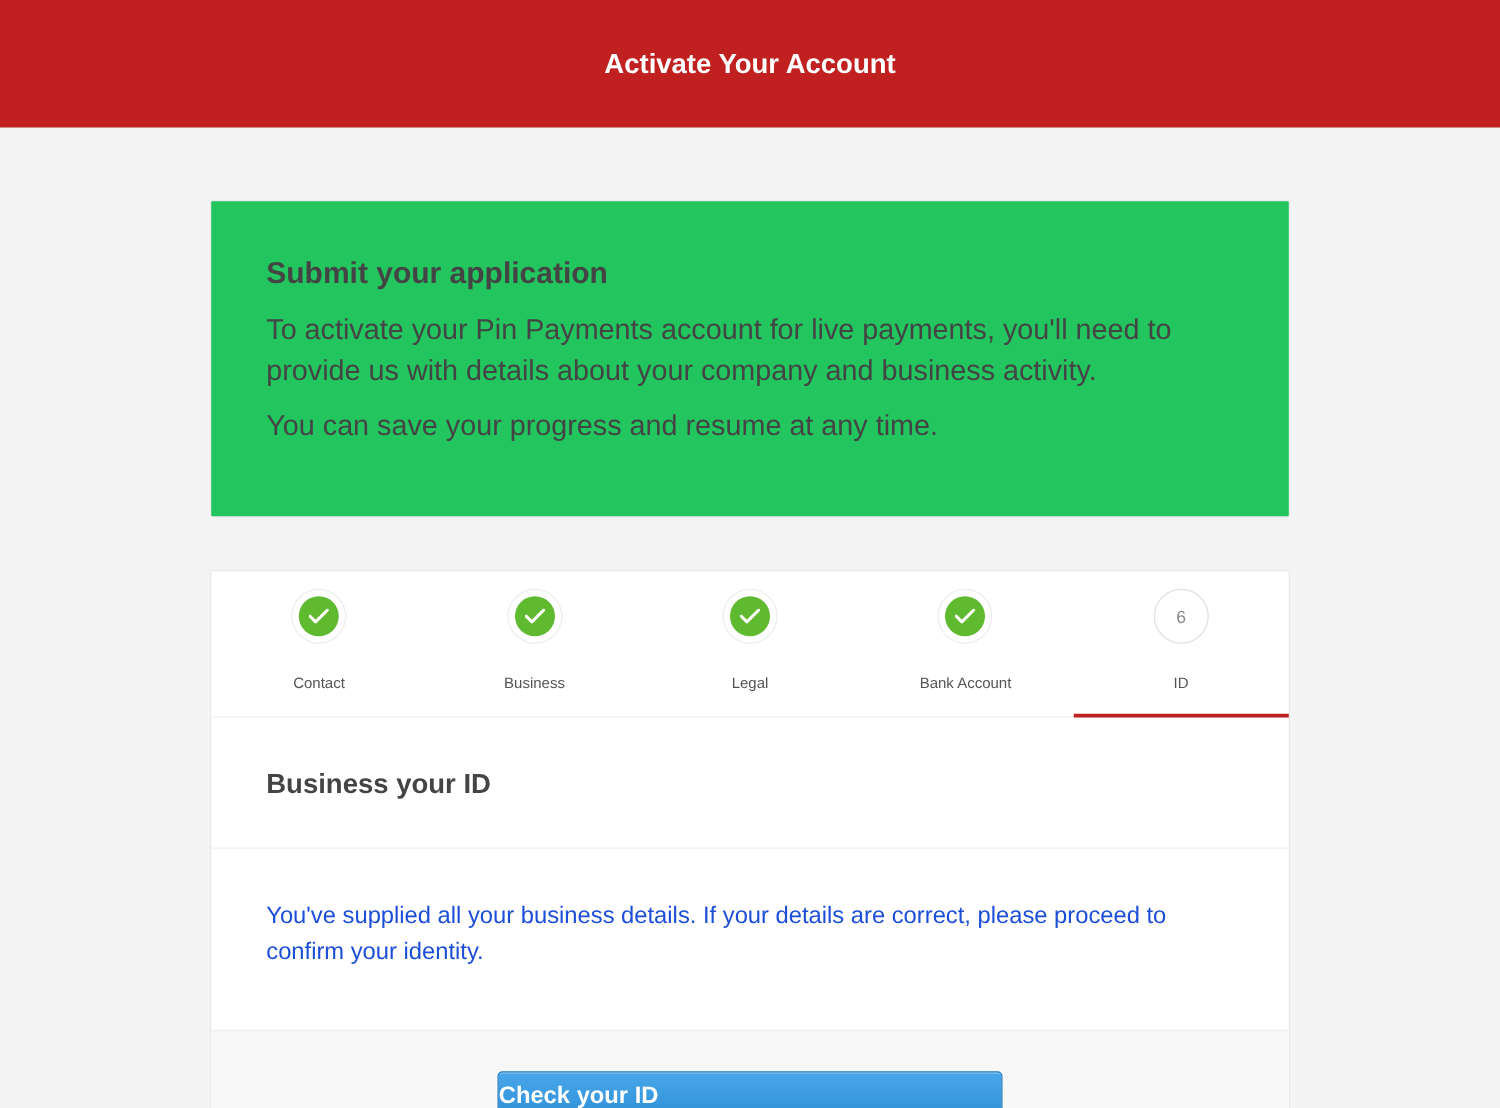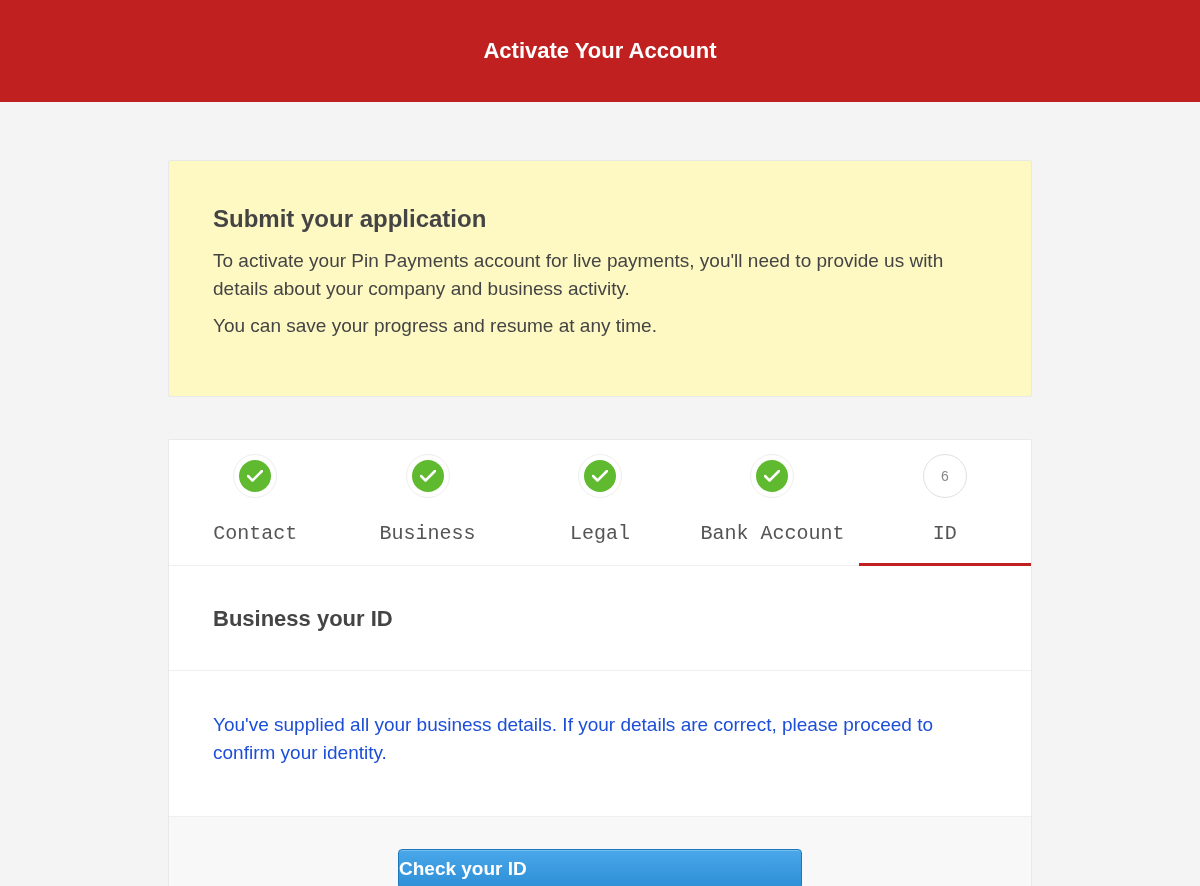--- a/index.html
+++ b/index.html
@@ -14,33 +14,33 @@
       color: #fff;
       height: 102px;
       display: flex;
       align-items: center;
       justify-content: center;
       font-size: 22px;
       font-weight: 700;
     }
     .page { width: 864px; margin: 0 auto; padding-top: 58px; }
     .intro-card {
-      background: #fef9c3;
+      background: #22c55e;
       border: 1px solid #e9e9e9;
       border-radius: 2px;
       padding: 44px 44px 40px 44px;
     }
     .intro-card h1 {
       font-size: 24px;
       font-weight: 700;
       color: #444;
       margin-bottom: 14px;
     }
     .intro-card p {
-      font-size: 19px;
+      font-size: 23px;
       color: #444;
       line-height: 1.45;
       margin-bottom: 10px;
     }
     .intro-card p:last-child { margin-bottom: 16px; }
 
     .stepper-card {
       background: #fff;
       border: 1px solid #e9e9e9;
       border-radius: 2px;
@@ -77,23 +77,22 @@
     .step.done .dot svg { width: 16px; height: 12px; }
     .step.pending .dot-wrap { border: 1px solid #e0e0e0; }
     .step.pending .dot {
       width: 32px; height: 32px; border-radius: 50%;
       background: #fff;
       display: flex; align-items: center; justify-content: center;
       font-size: 14px; color: #888;
     }
     .step-label {
       margin-top: 24px;
-      font-size: 20px;
+      font-size: 12px;
       color: #555;
-      font-family: Liberation Mono, monospace;
     }
     .step.active::after {
       content: "";
       position: absolute;
       left: 0; right: 0; bottom: -1px;
       height: 3px;
       background: #c0201f;
     }
 
     .section-title {

